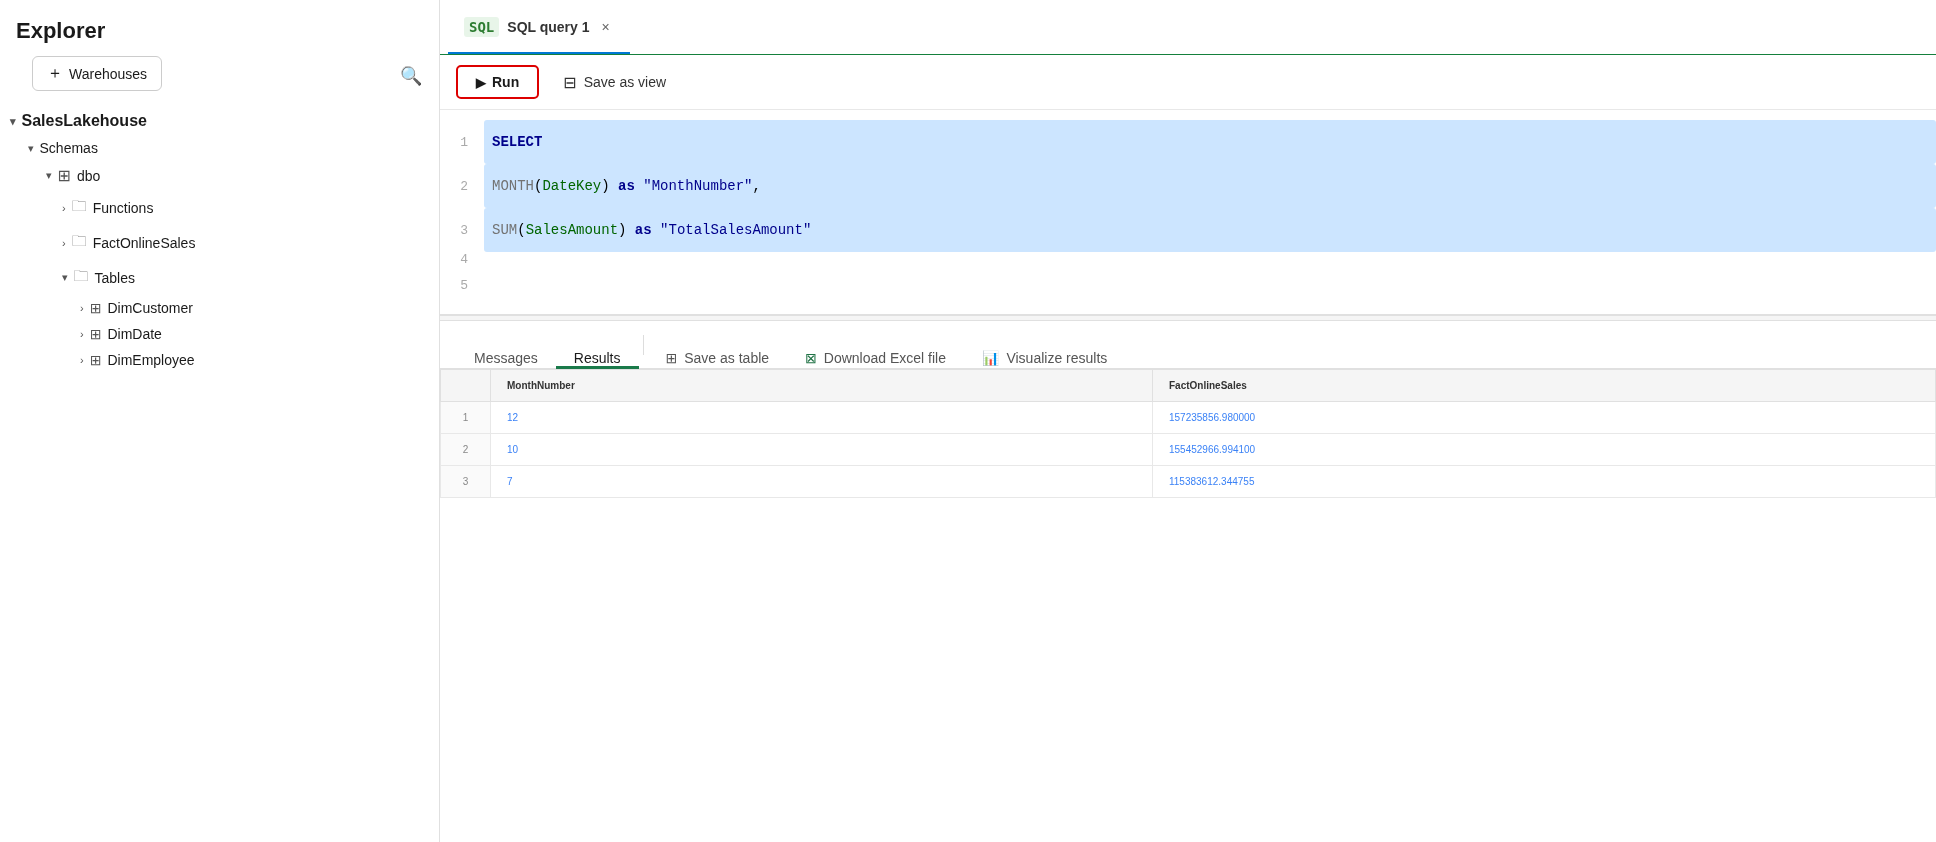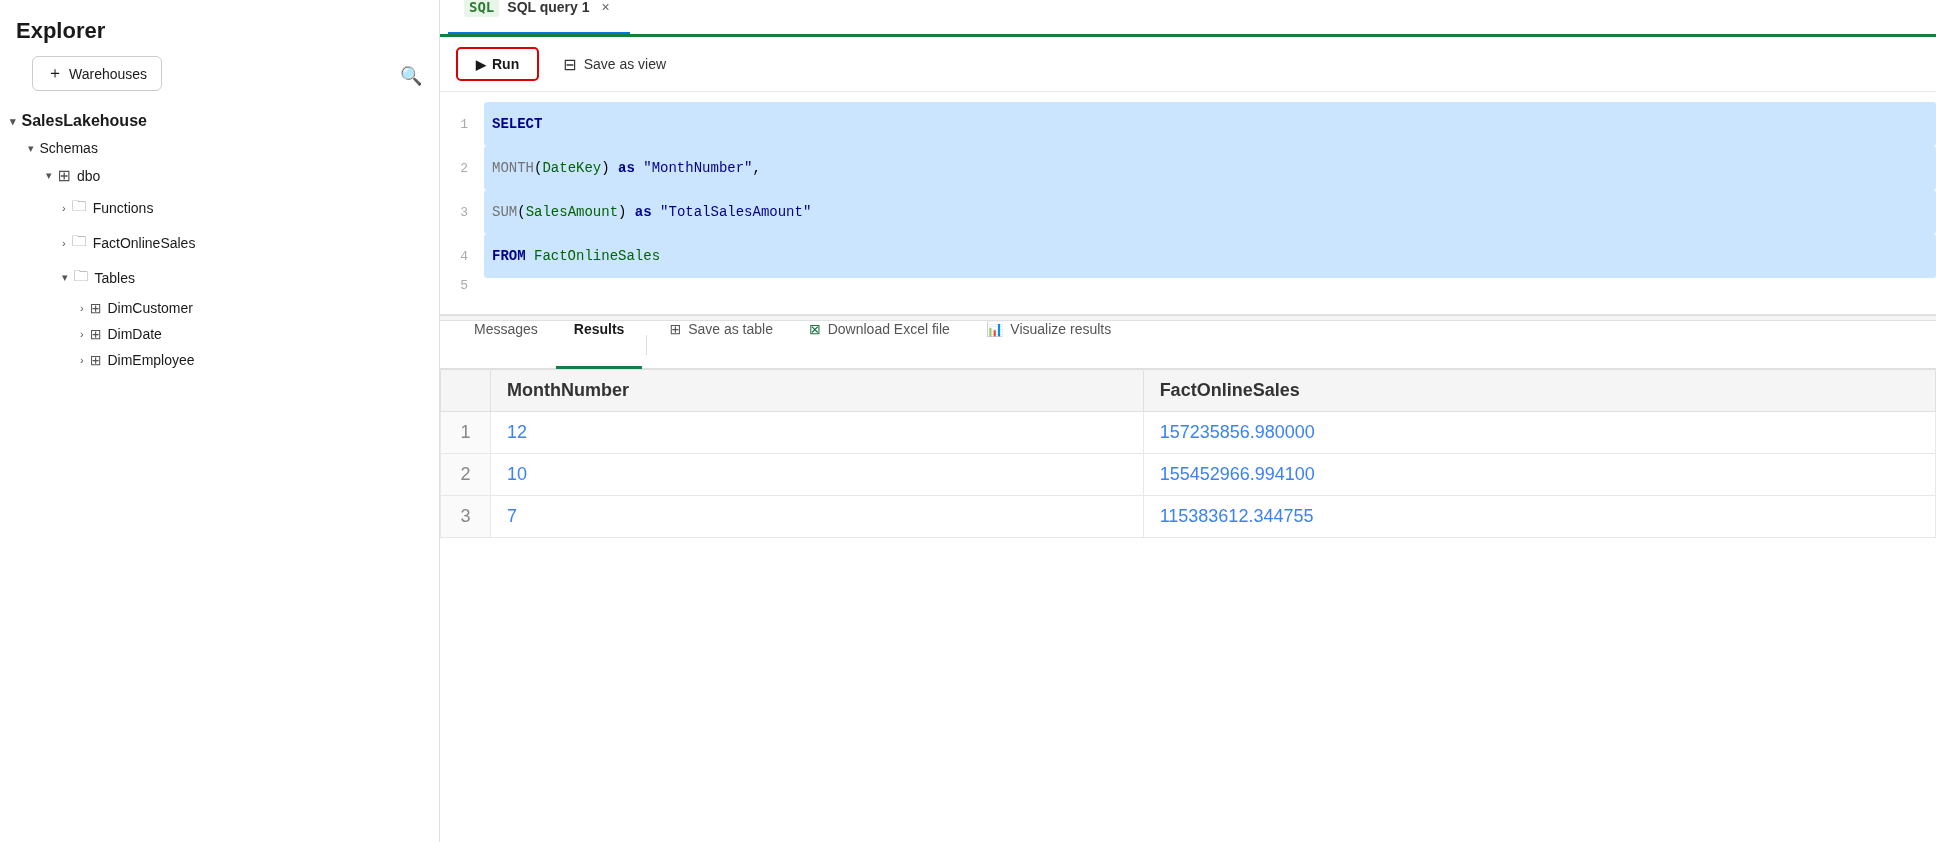--- a/index.html
+++ b/index.html
@@ -66,24 +66,24 @@
       flex: 1;
       display: flex;
       flex-direction: column;
       overflow: hidden;
     }
 
     
     .tab-bar {
       display: flex;
       align-items: flex-end;
-      border-bottom: 3px solid #15803d;
+      border-bottom: 1px solid #15803d;
       background: #fff;
       padding: 0 8px;
-      height: 37px;
+      height: 55px;
     }
     .tab {
       display: flex;
       align-items: center;
       gap: 8px;
       padding: 0 16px;
       height: 52px;
       border-bottom: 2px solid transparent;
       cursor: pointer;
       font-size: 14px;
@@ -198,54 +198,54 @@
       display: flex;
       align-items: center;
       gap: 0;
       padding: 0 16px;
       border-bottom: 1px solid #e0e0e0;
       background: #fff;
       height: 48px;
     }
     .result-tab {
       display: flex;
-      align-items: flex-start;
+      align-items: flex-end;
       gap: 7px;
       padding: 0 18px;
       height: 48px;
       border-bottom: 3px solid transparent;
       cursor: pointer;
       font-size: 14px;
       color: #555;
       background: none;
       border-top: none;
       border-left: none;
       border-right: none;
     }
     .result-tab.active {
       border-bottom: 3px solid #1a7a4a;
-      font-weight: 700;
+      font-weight: 400;
       color: #1a1a1a;
     }
     .result-tab-divider {
       width: 1px;
       height: 20px;
       background: #ddd;
       margin: 0 4px;
     }
 
     
     .table-container {
       flex: 1;
       overflow: auto;
     }
     table {
       width: 100%;
       border-collapse: collapse;
-      font-size: 18px;
+      font-size: 10px;
     }
     thead th {
       background: #f5f5f5;
       border: 1px solid #e0e0e0;
       padding: 10px 16px;
       text-align: left;
       font-weight: 600;
       color: #333;
       white-space: nowrap;
     }
@@ -376,23 +376,20 @@
 
     <div class="code-line">
       <span class="line-num">3</span>
       <span class="line-content">
         <span class="fn">SUM</span><span>(</span><span class="id">SalesAmount</span><span>) </span><span class="kw">as</span><span> </span><span class="str">"TotalSalesAmount"</span>
       </span>
     </div>
 
     <div class="code-line">
       <span class="line-num">4</span>
-      <span class="line-content">
-        <span class="kw">FROM</span><span> </span><span class="id">FactOnlineSales</span>
-      </span>
     </div>
 
     <div class="code-line">
       <span class="line-num">5</span>
     </div>
   </div>
 
   <div class="splitter"></div>
 
   <div class="results-panel">

